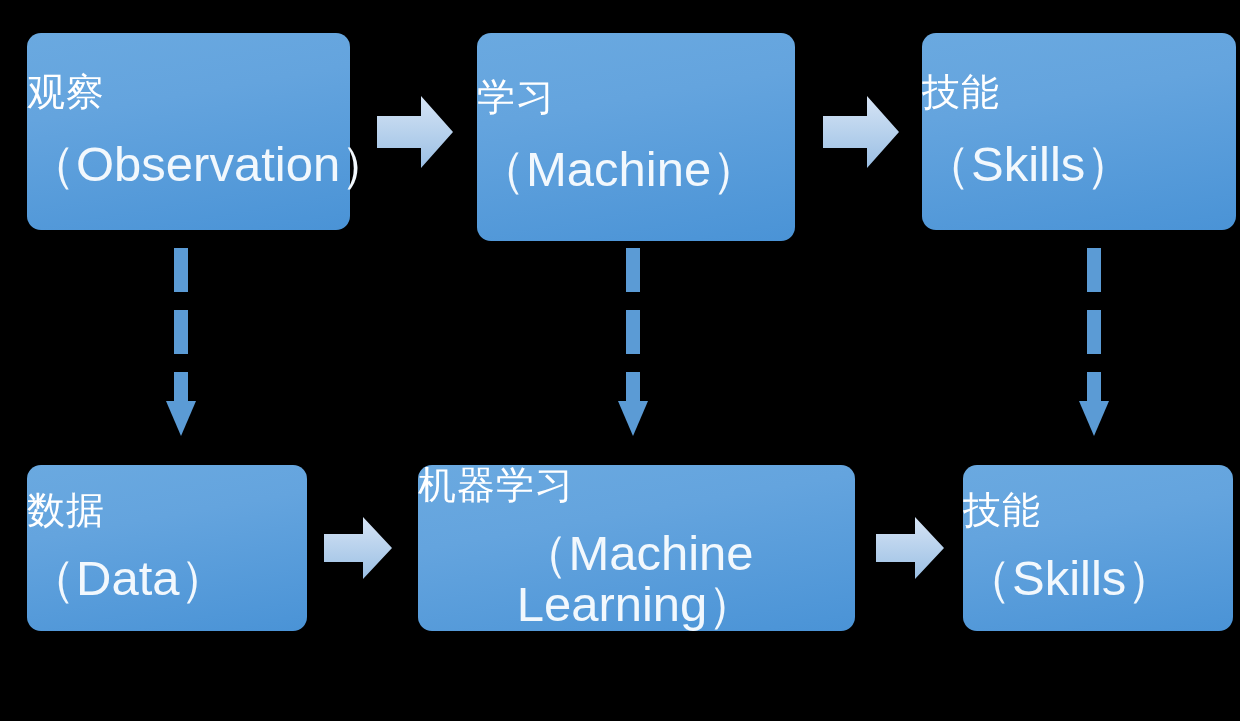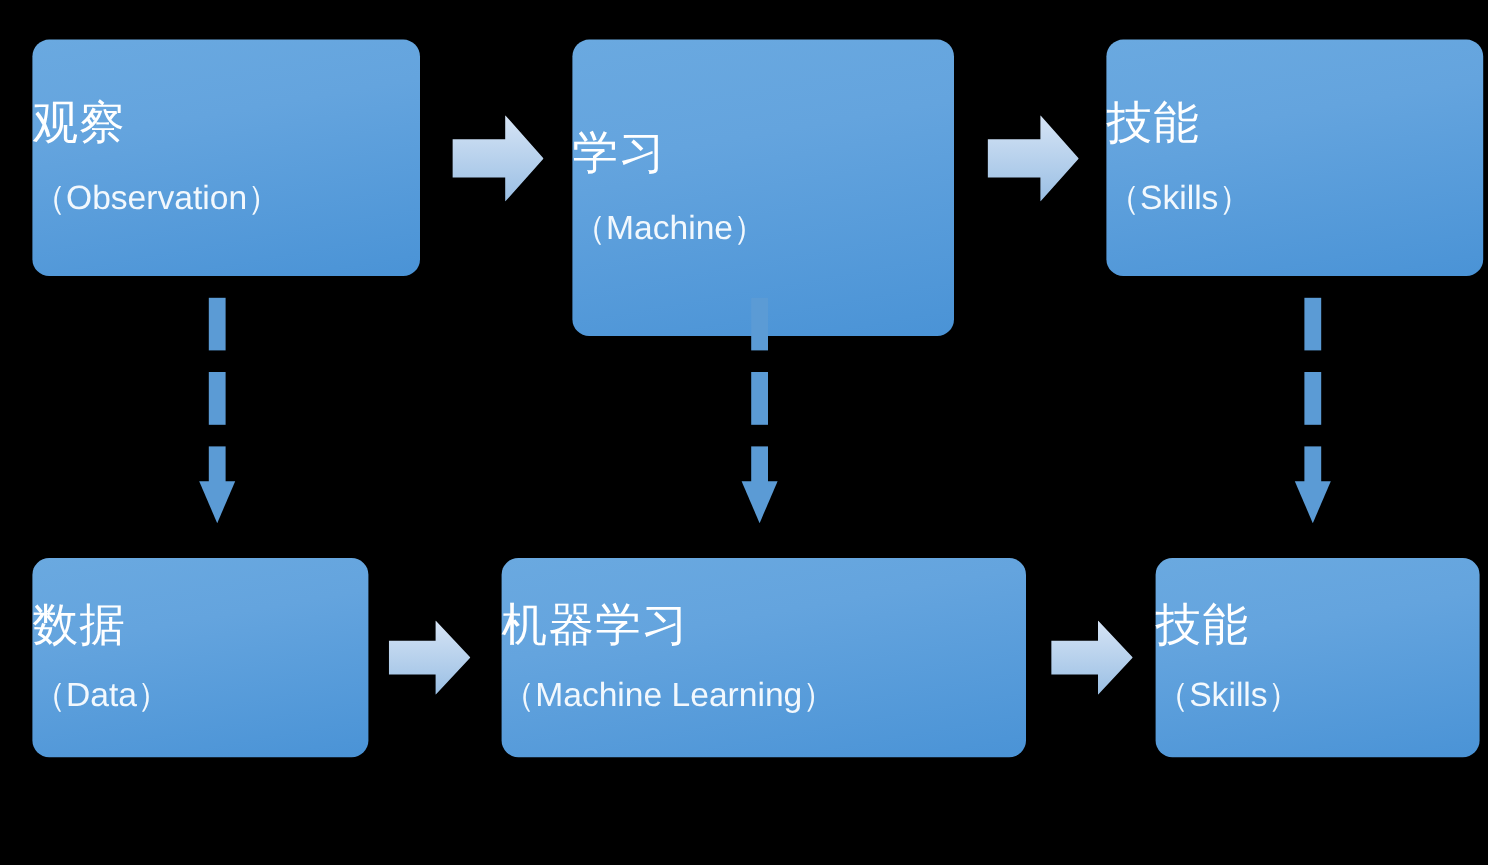--- a/index.html
+++ b/index.html
@@ -19,21 +19,21 @@
     box-sizing:border-box;
   }
   .node .cn{
     font-size:38px;
     line-height:1.05;
     font-weight:400;
     letter-spacing:1px;
     color:#ffffff;
   }
   .node .en{
-    font-size:28px;
+    font-size:49px;
     line-height:1.05;
     font-weight:300;
     color:#f2f8fd;
   }
   .node.top .cn{margin-bottom:26px;}
   .node.bottom .cn{margin-bottom:22px;}
 
   
   .harrow{position:absolute;}
   .harrow svg{display:block;}
@@ -45,21 +45,21 @@
 </head>
 <body>
 
 <div id="canvas">
 
   <div class="node top" style="left:27px;top:33px;width:323px;height:197px;">
     <div class="cn">观察</div>
     <div class="en">（Observation）</div>
   </div>
 
-  <div class="node top" style="left:477px;top:33px;width:318px;height:247px;">
+  <div class="node top" style="left:477px;top:33px;width:318px;height:208px;">
     <div class="cn">学习</div>
     <div class="en">（Machine）</div>
   </div>
 
   <div class="node top" style="left:922px;top:33px;width:314px;height:197px;">
     <div class="cn">技能</div>
     <div class="en">（Skills）</div>
   </div>
 
   <div class="harrow" style="left:377px;top:96px;width:76px;height:72px;">

